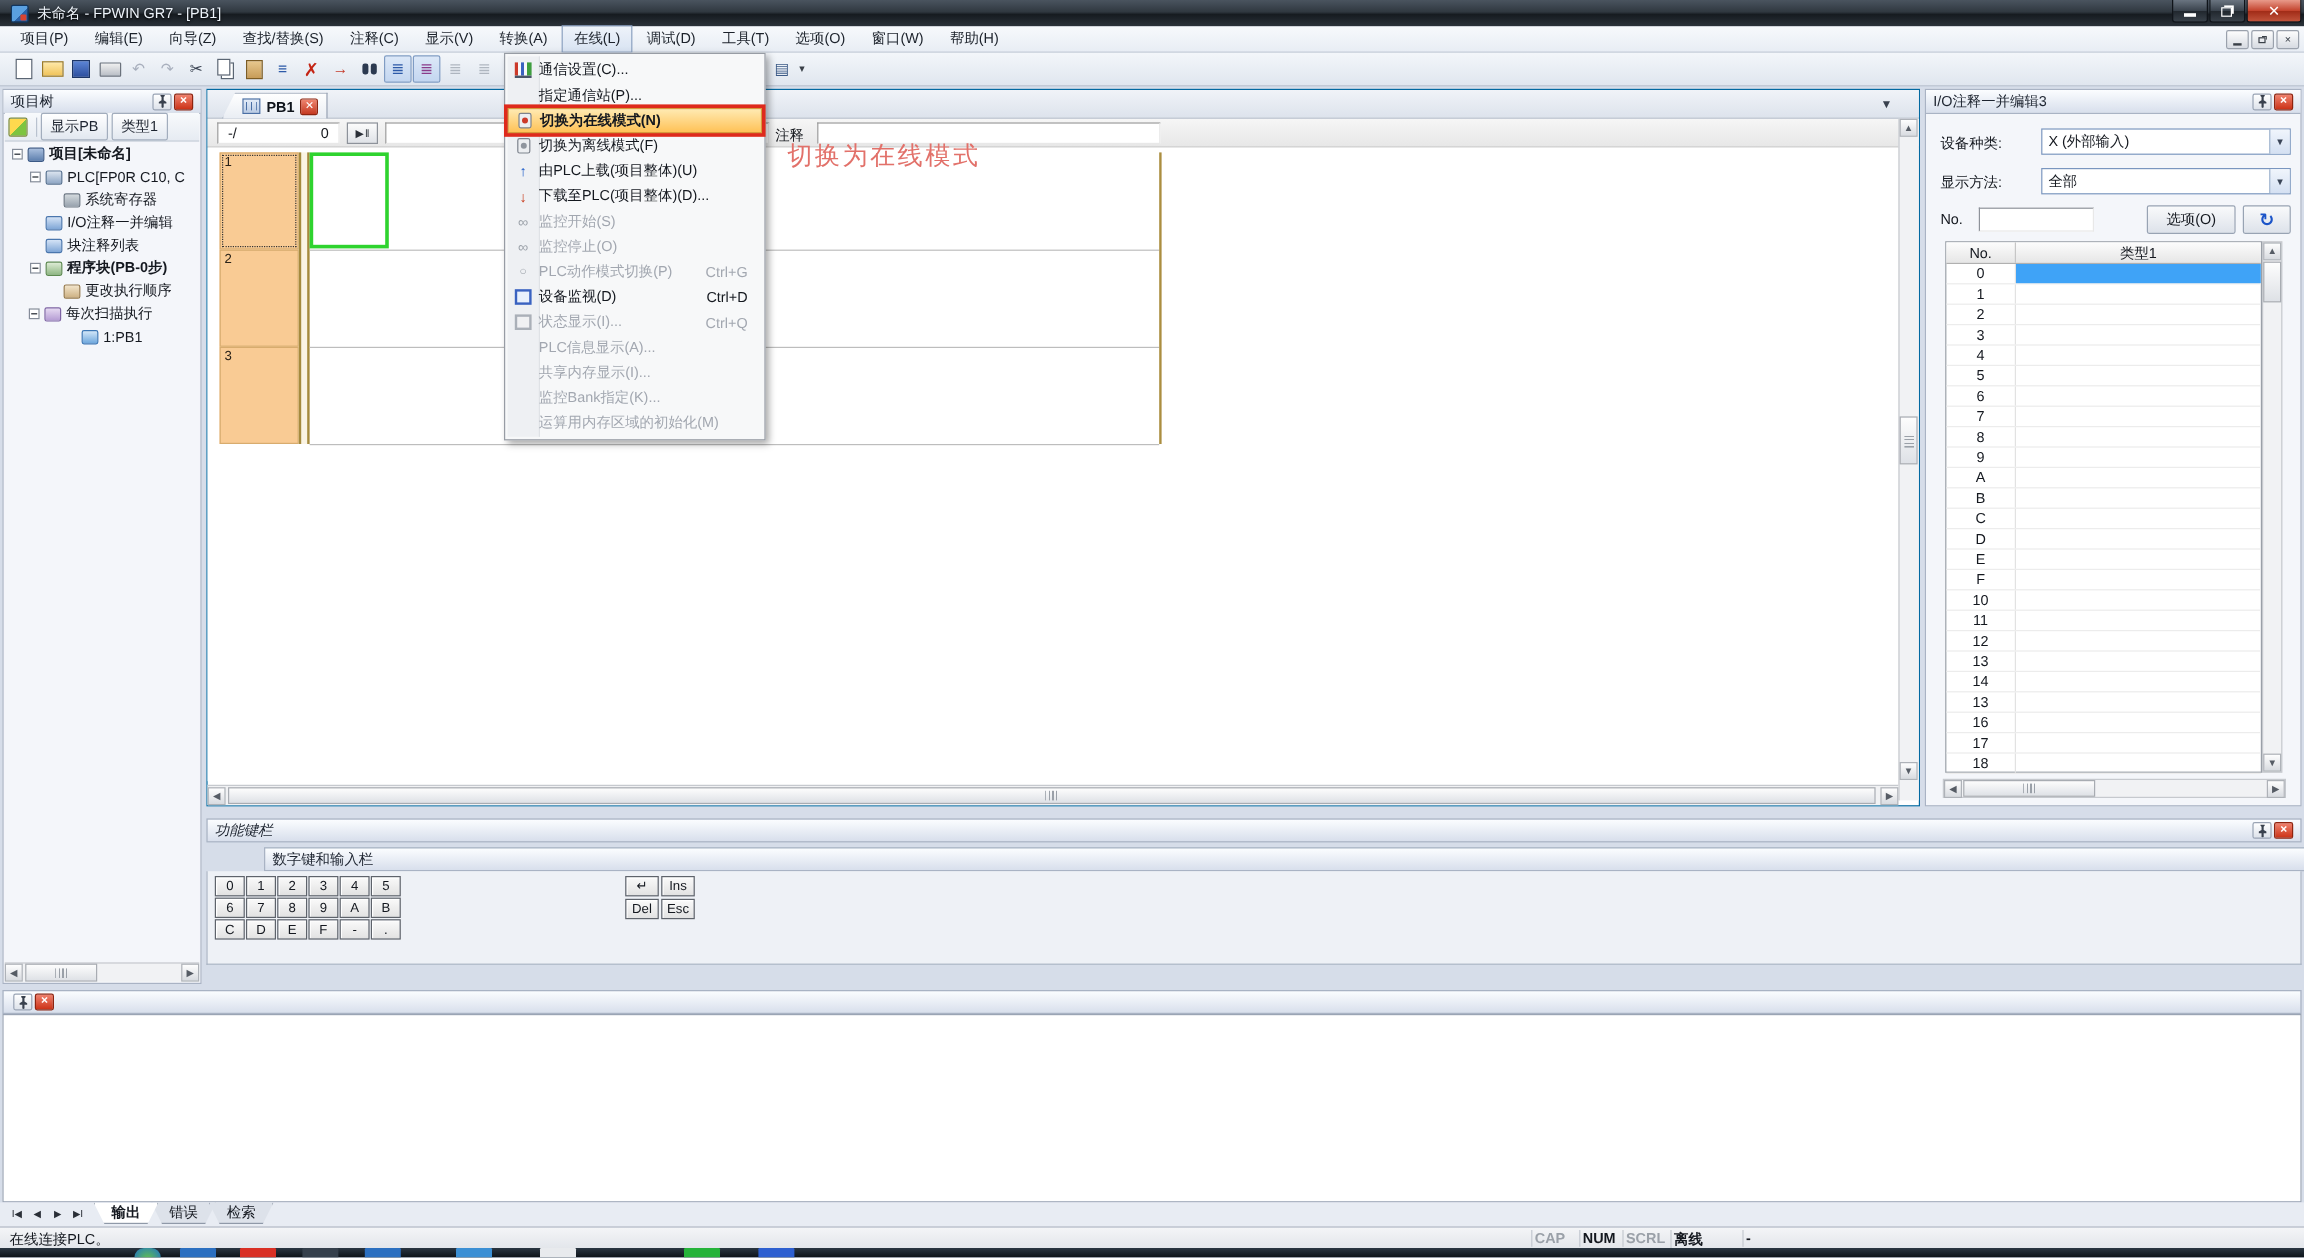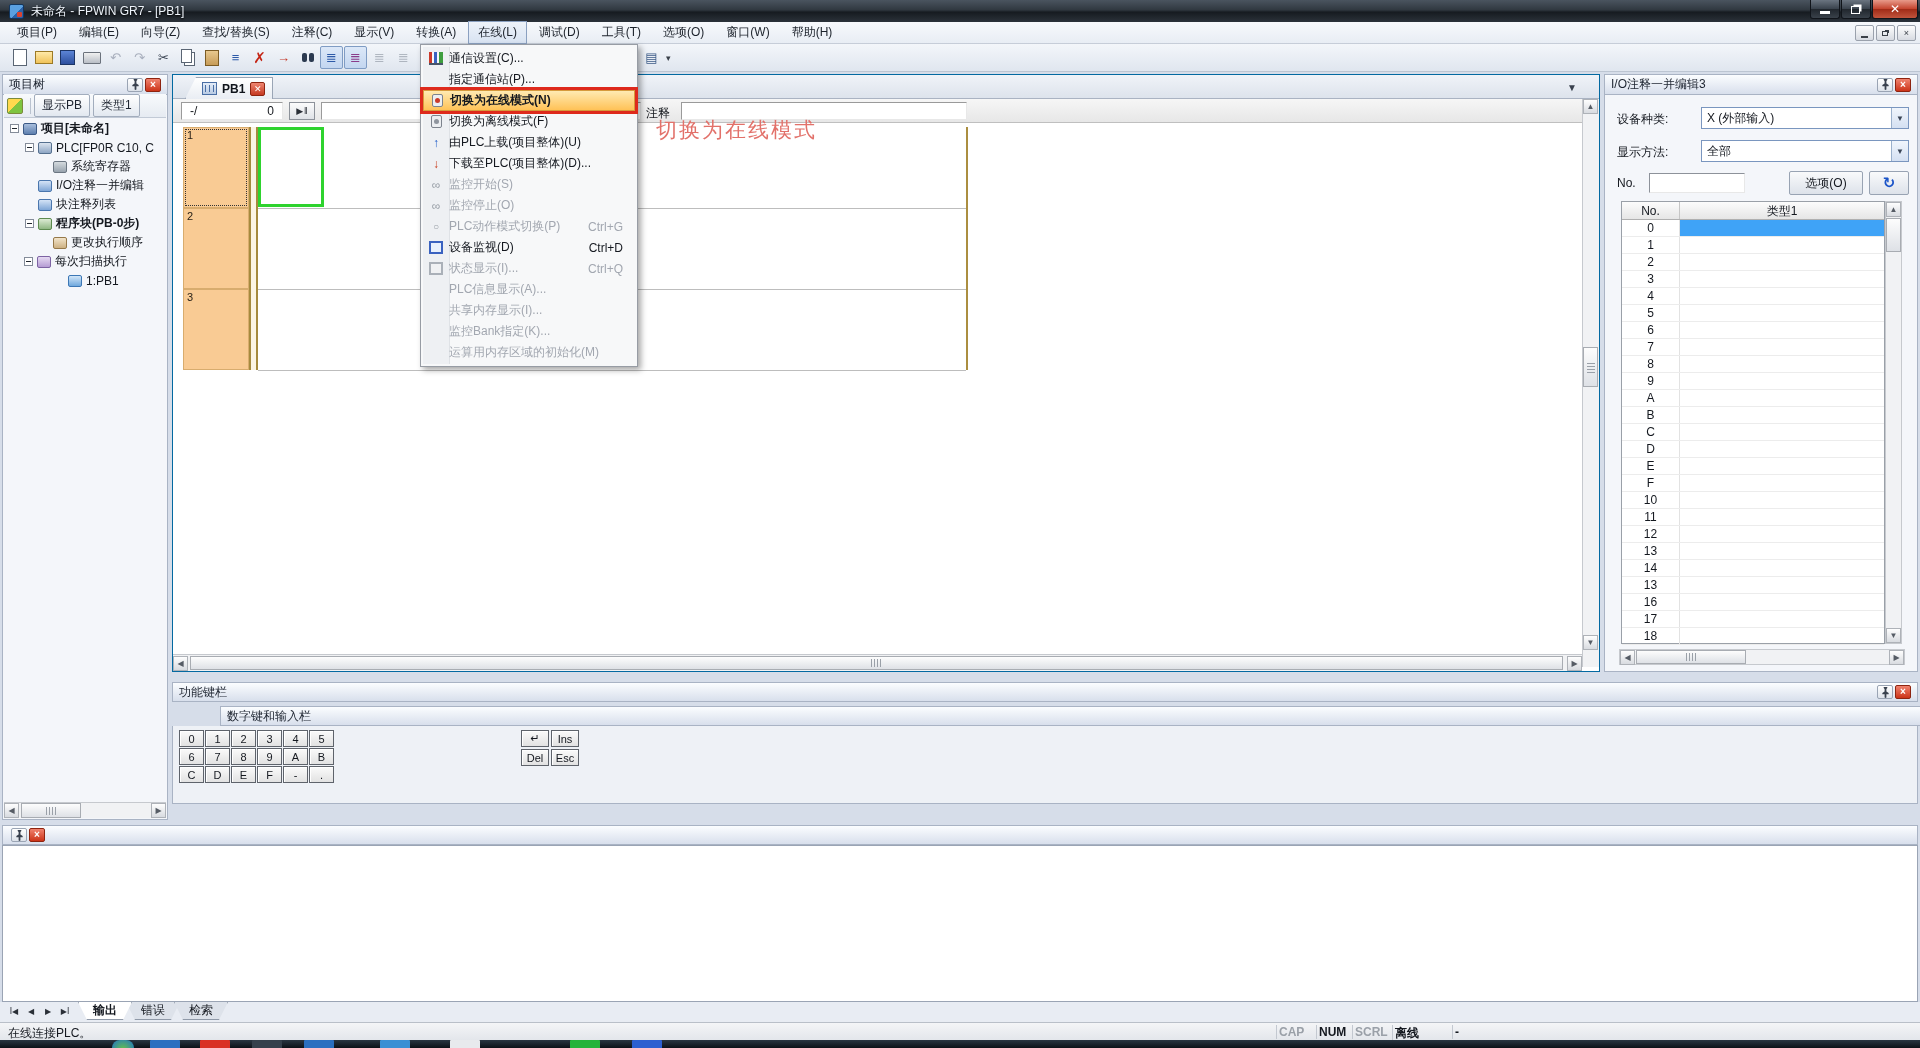--- a/index.html
+++ b/index.html
@@ -653,21 +653,21 @@
 
   <div class="sb-track" style="left:14px;bottom:6px;width:286px;height:16px;border:1px solid #c6c9ce;">
     <div class="sb-btn" style="left:0;top:0;">◀</div>
     <div class="sb-btn" style="right:0;top:0;">▶</div>
     <div class="sb-thumb" style="left:16px;top:0;width:110px;height:14px;">
         <span class="sb-grip"></span>
       </div>
   </div>
 </div>
 
-<div class="dock-header" style="left:172px;top:682px;width:1746px;">
+<div class="dock-header" style="left:172px;top:682px;width:1746px;font-style:italic;">
   <span class="dock-title">功能键栏</span>
   <span class="hdr-btn">
       <svg class="pin-svg" viewBox="0 0 10 12">
         <path d="M3 0h4v1L6 2v3l2.5 1.5V8H6v3.5L5 12 4 11.5V8H1.5V6.5L4 5V2L3 1z"></path>
       </svg>
     </span>
   <span class="hdr-btn hdr-close">×</span>
 </div>
 
 <div class="dock-header" style="left:172px;top:706px;width:1746px;margin-left:48px;">

